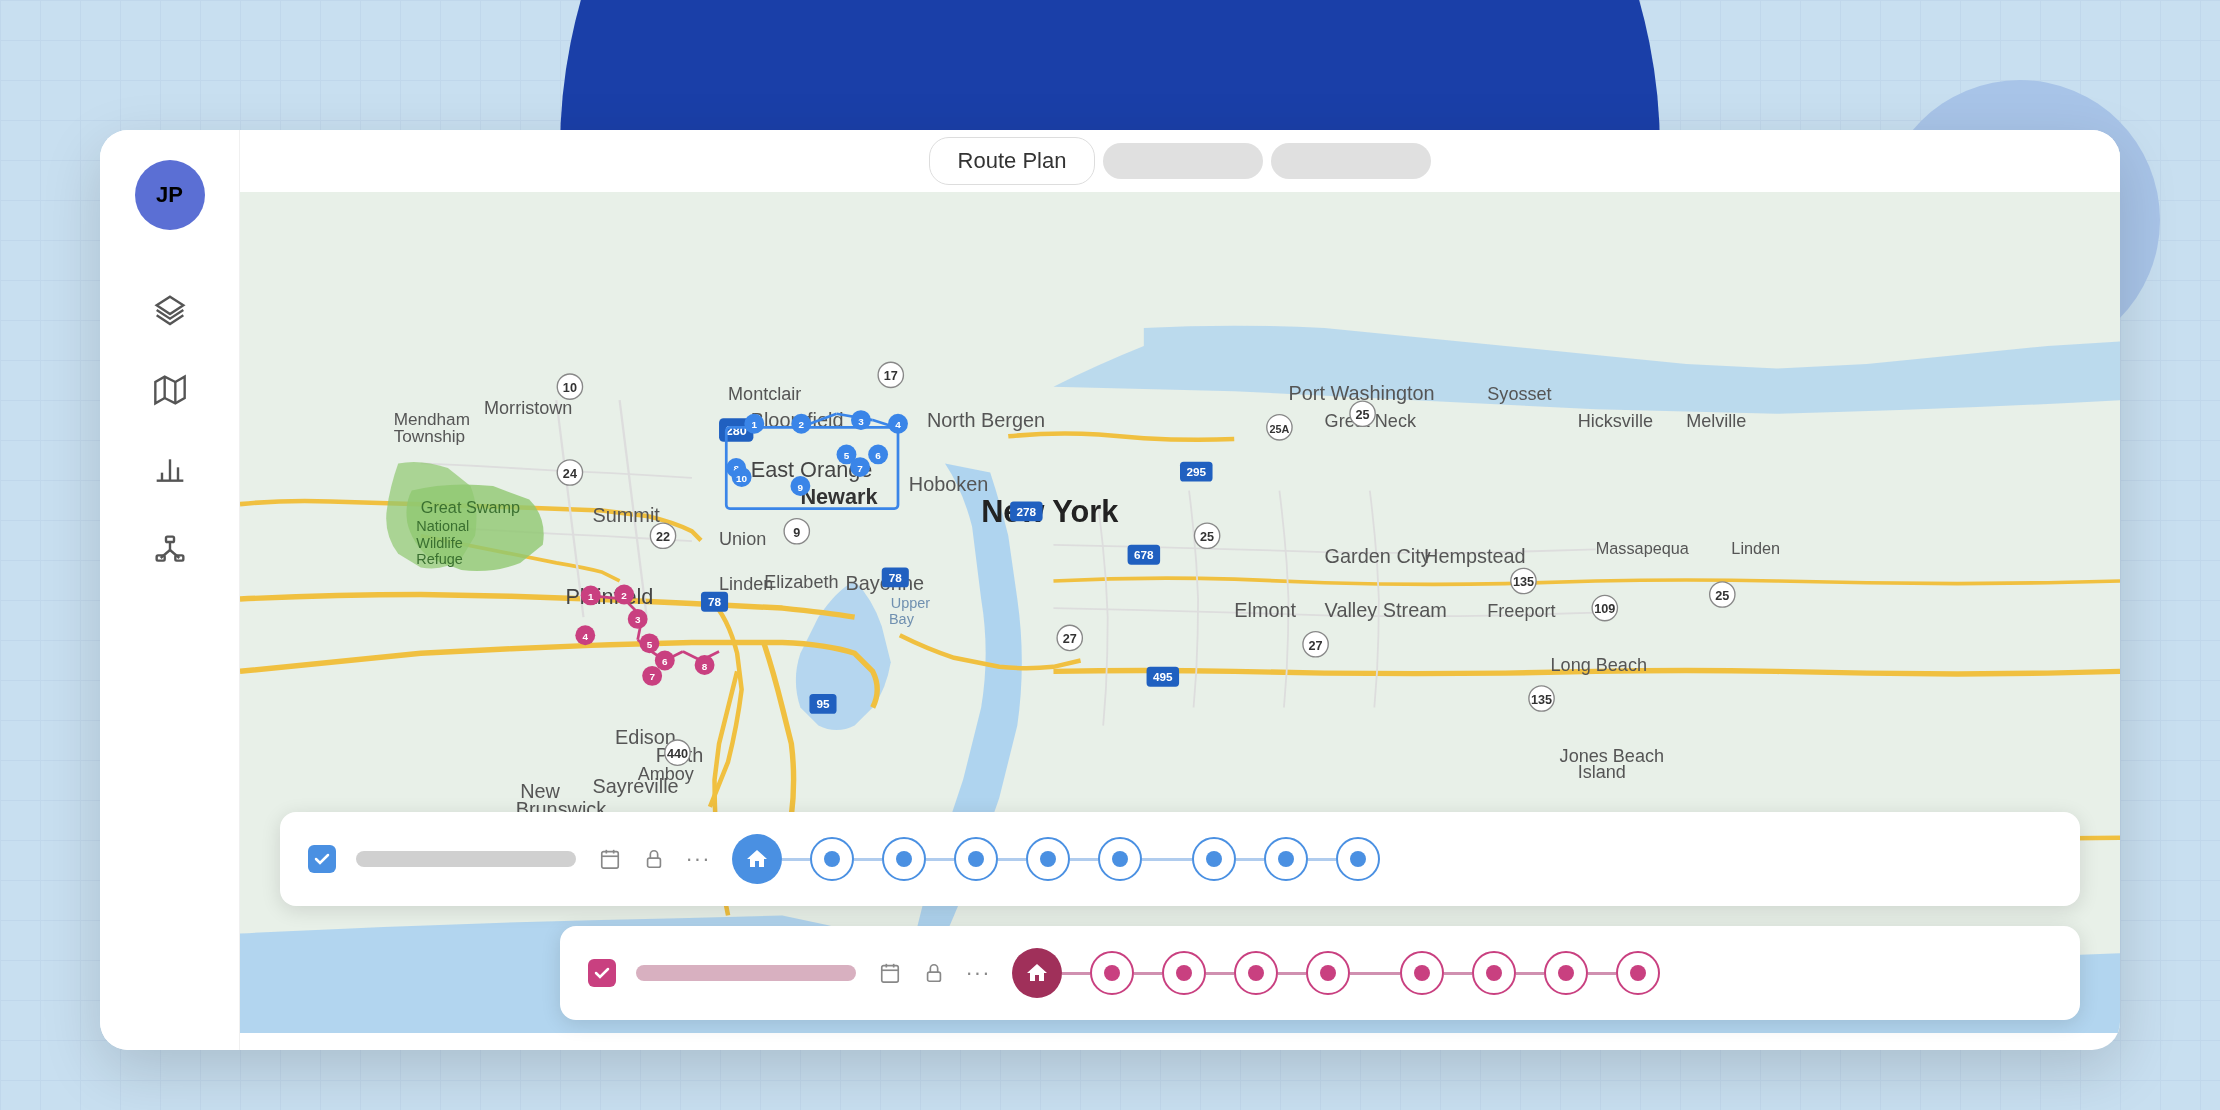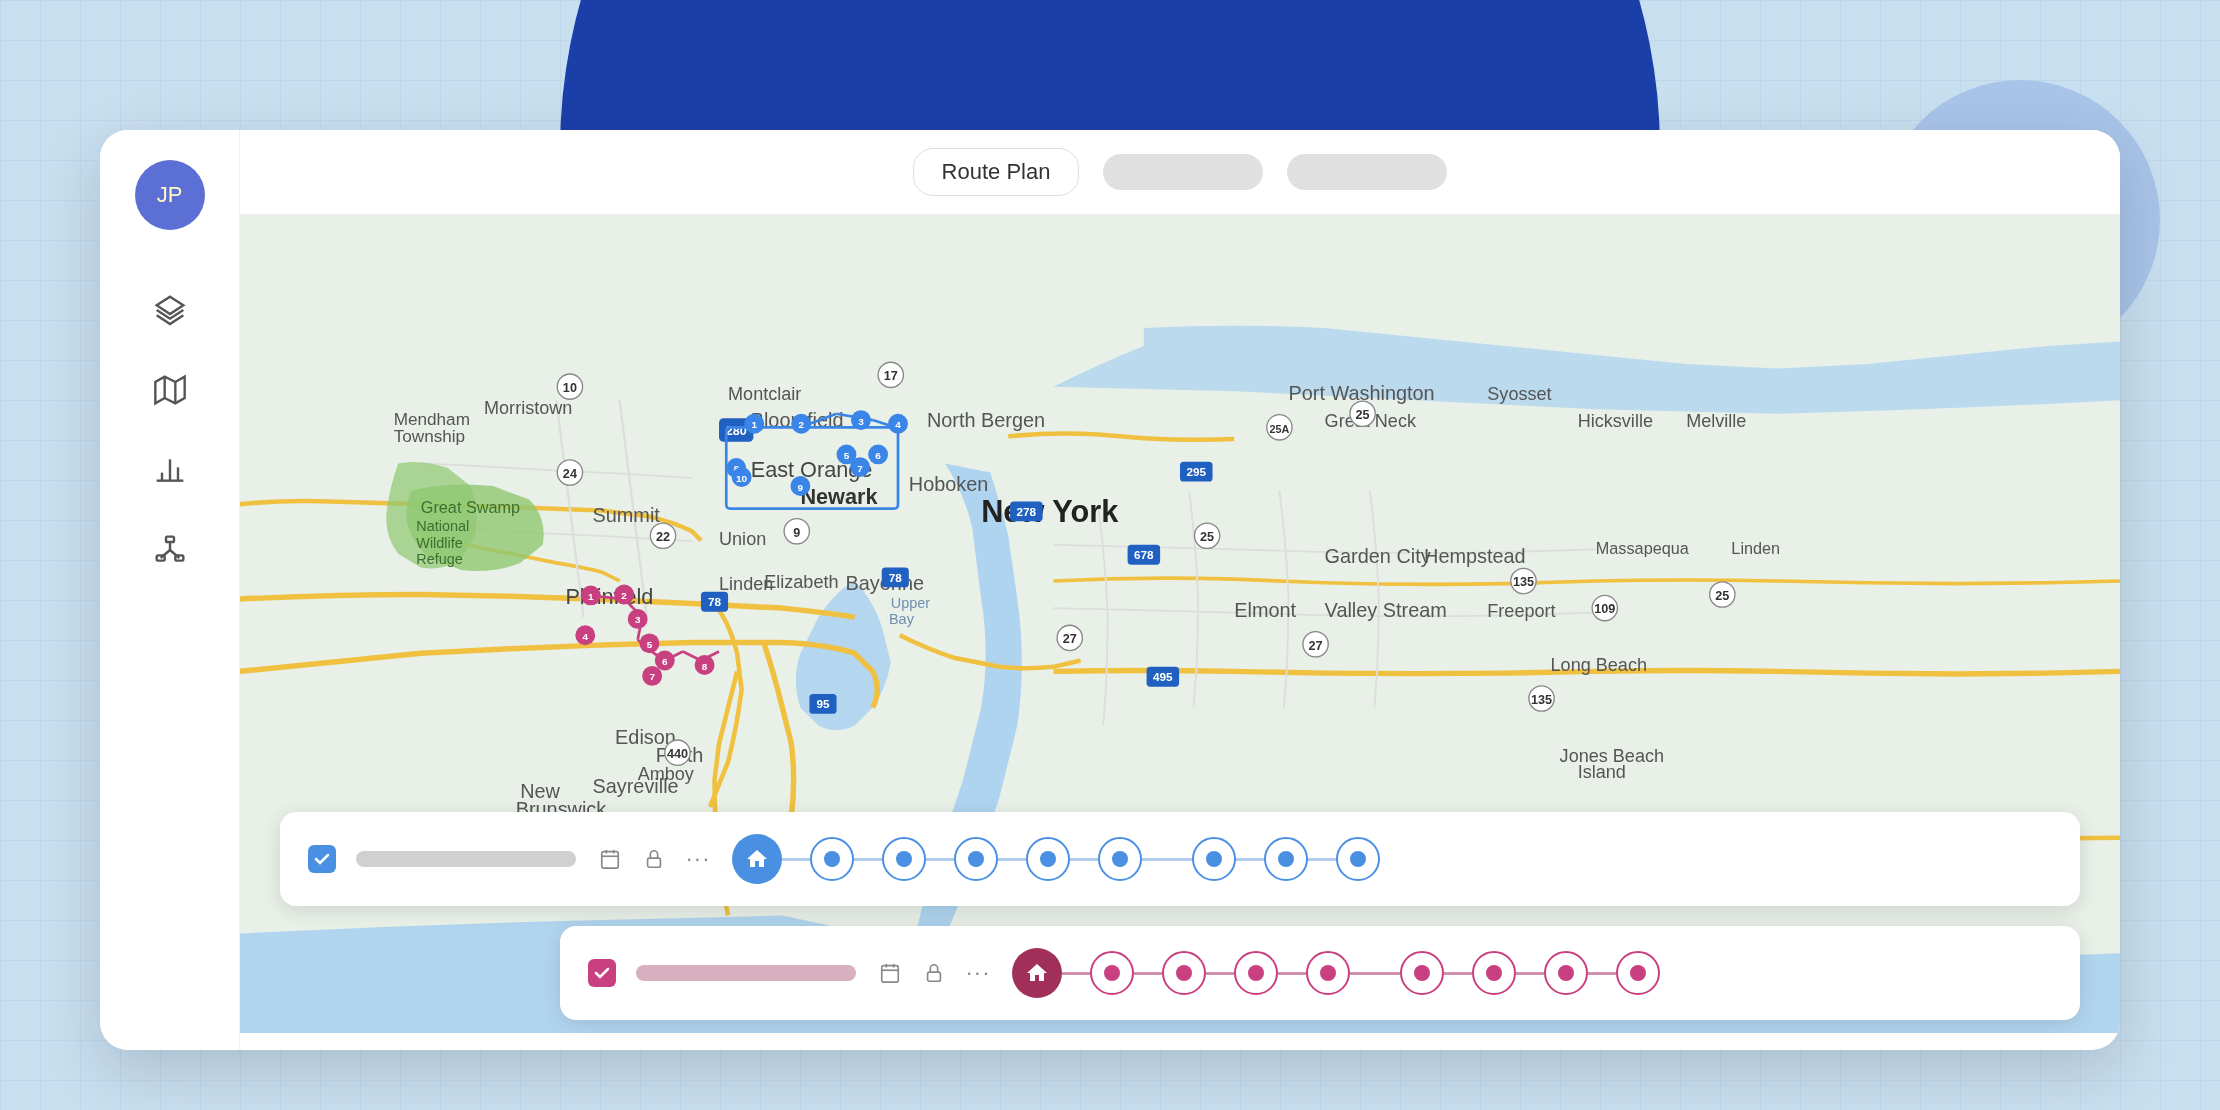--- a/index.html
+++ b/index.html
@@ -75,23 +75,23 @@
     }
 
     .avatar {
       width: 70px;
       height: 70px;
       border-radius: 50%;
       background: #5b6fd4;
       display: flex;
       align-items: center;
       justify-content: center;
-      color: #fef9c3;
+      color: #000000;
       font-size: 22px;
-      font-weight: 400;
+      font-weight: 700;
       margin-bottom: 20px;
     }
 
     .nav-icons {
       display: flex;
       flex-direction: column;
       gap: 40px;
       align-items: center;
     }
 
@@ -116,27 +116,27 @@
       display: flex;
       flex-direction: column;
     }
 
     
     .top-bar {
       position: absolute;
       top: 0;
       left: 0;
       right: 0;
-      height: 84px;
+      height: 62px;
       background: white;
       z-index: 30;
       display: flex;
       align-items: center;
       justify-content: center;
-      gap: 24px;
+      gap: 8px;
       padding: 4px 40px;
     }
 
     .route-plan-btn {
       background: white;
       border: 1.5px solid #ddd;
       border-radius: 20px;
       padding: 10px 28px;
       font-size: 22px;
       font-weight: 500;

